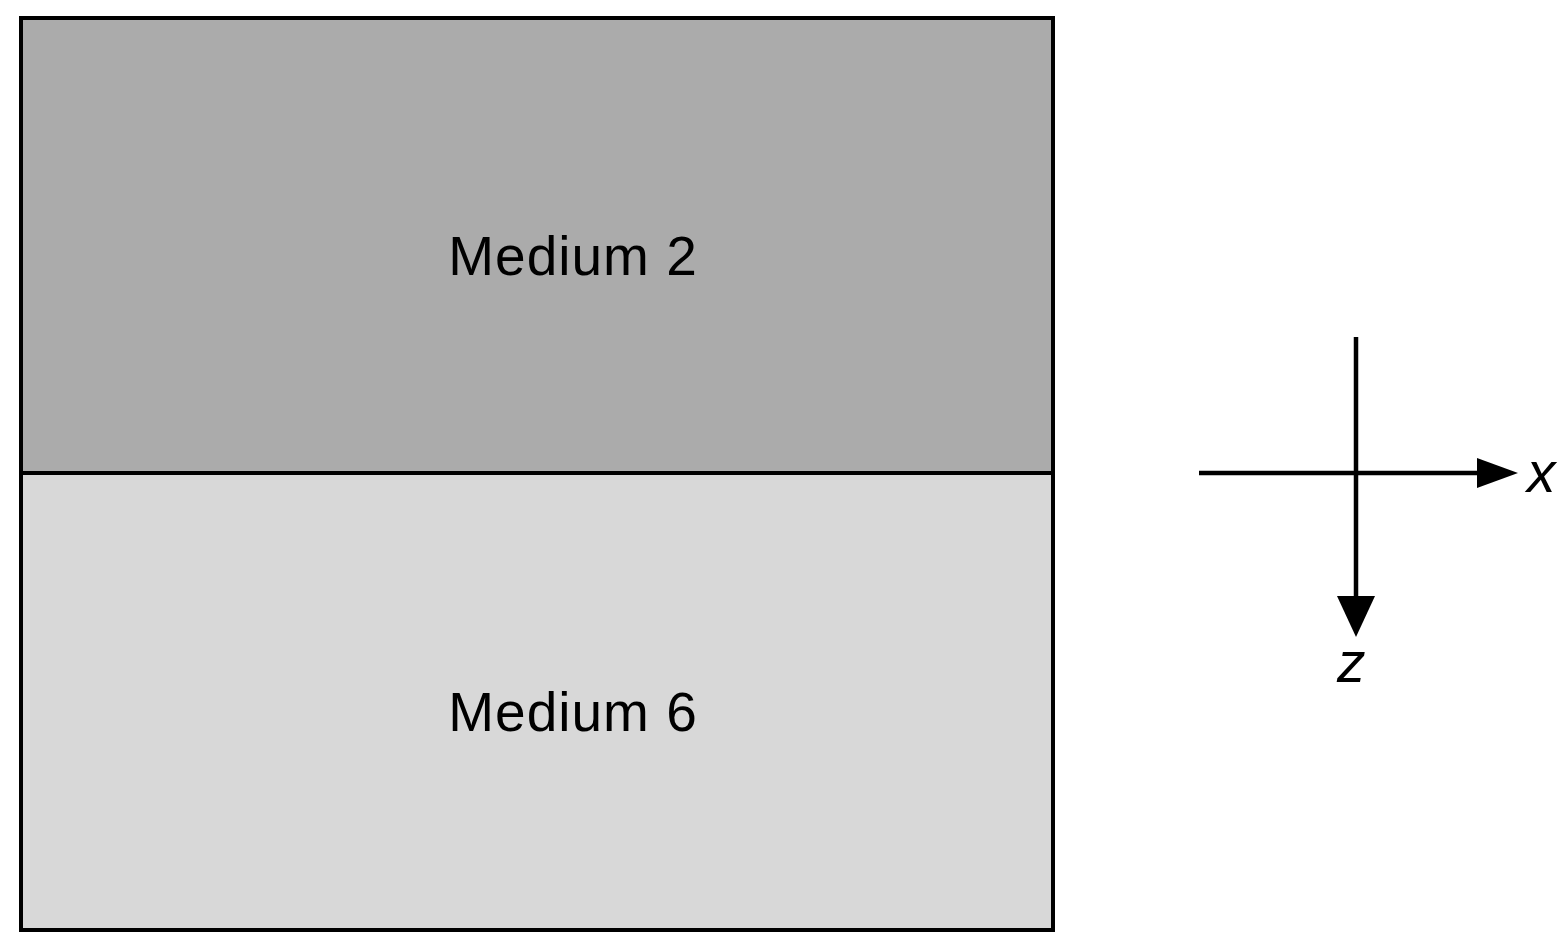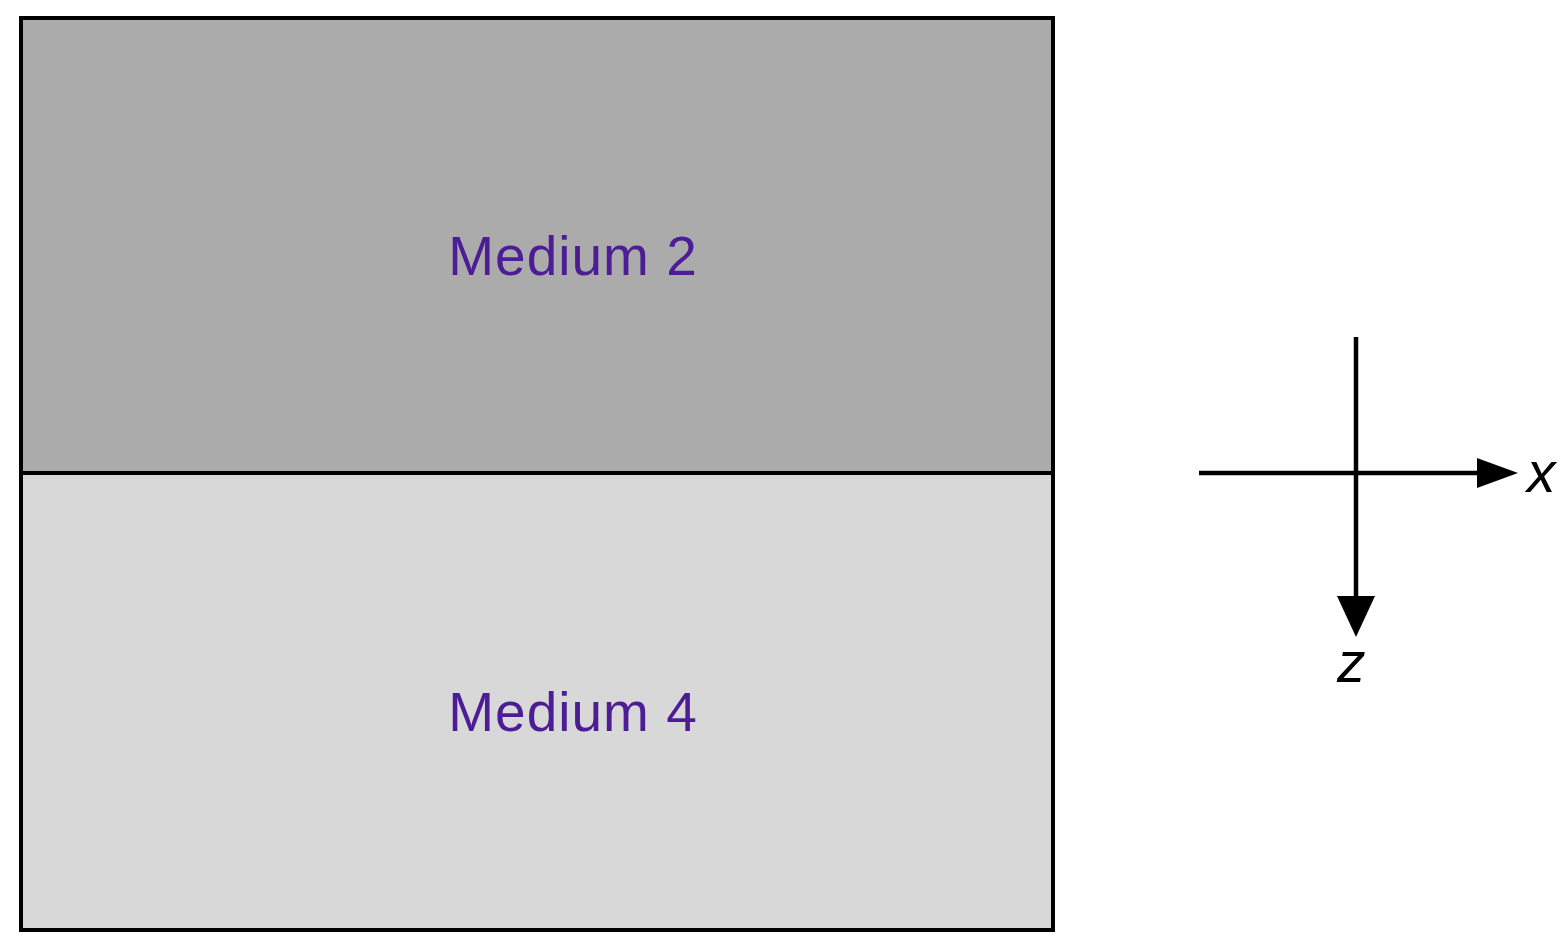--- a/index.html
+++ b/index.html
@@ -46,21 +46,21 @@
     flex: 1;
     background: #d8d8d8;
     display: flex;
     align-items: center;
     justify-content: center;
   }
 
   .medium-label {
     font-size: 55px;
     font-weight: 400;
-    color: #4c1d95;
+    color: #000000;
     letter-spacing: 1px;
     
     transform: translate(36px, 10px);
   }
 
   
   .axes-svg {
     position: absolute;
     left: 1190px;
     top: 330px;
@@ -90,21 +90,21 @@
 <body>
 
 <div class="canvas">
 
   <div class="media-box">
     <div class="medium-2">
       <span class="medium-label">Medium 2</span>
     </div>
 
     <div class="medium-1">
-      <span class="medium-label">Medium 4</span>
+      <span class="medium-label">Medium 6</span>
     </div>
   </div>
 
   <svg class="axes-svg" viewBox="0 0 340 320" xmlns="http://www.w3.org/2000/svg">
 
     <line x1="166" y1="7" x2="166" y2="269" stroke="#000000" stroke-width="4.5"></line>
     <polygon points="147,266 185,266 166,307" fill="#000000"></polygon>
 
     <line x1="9" y1="143" x2="288" y2="143" stroke="#000000" stroke-width="4.5"></line>
     <polygon points="287,128 287,158 328,143" fill="#000000"></polygon>

